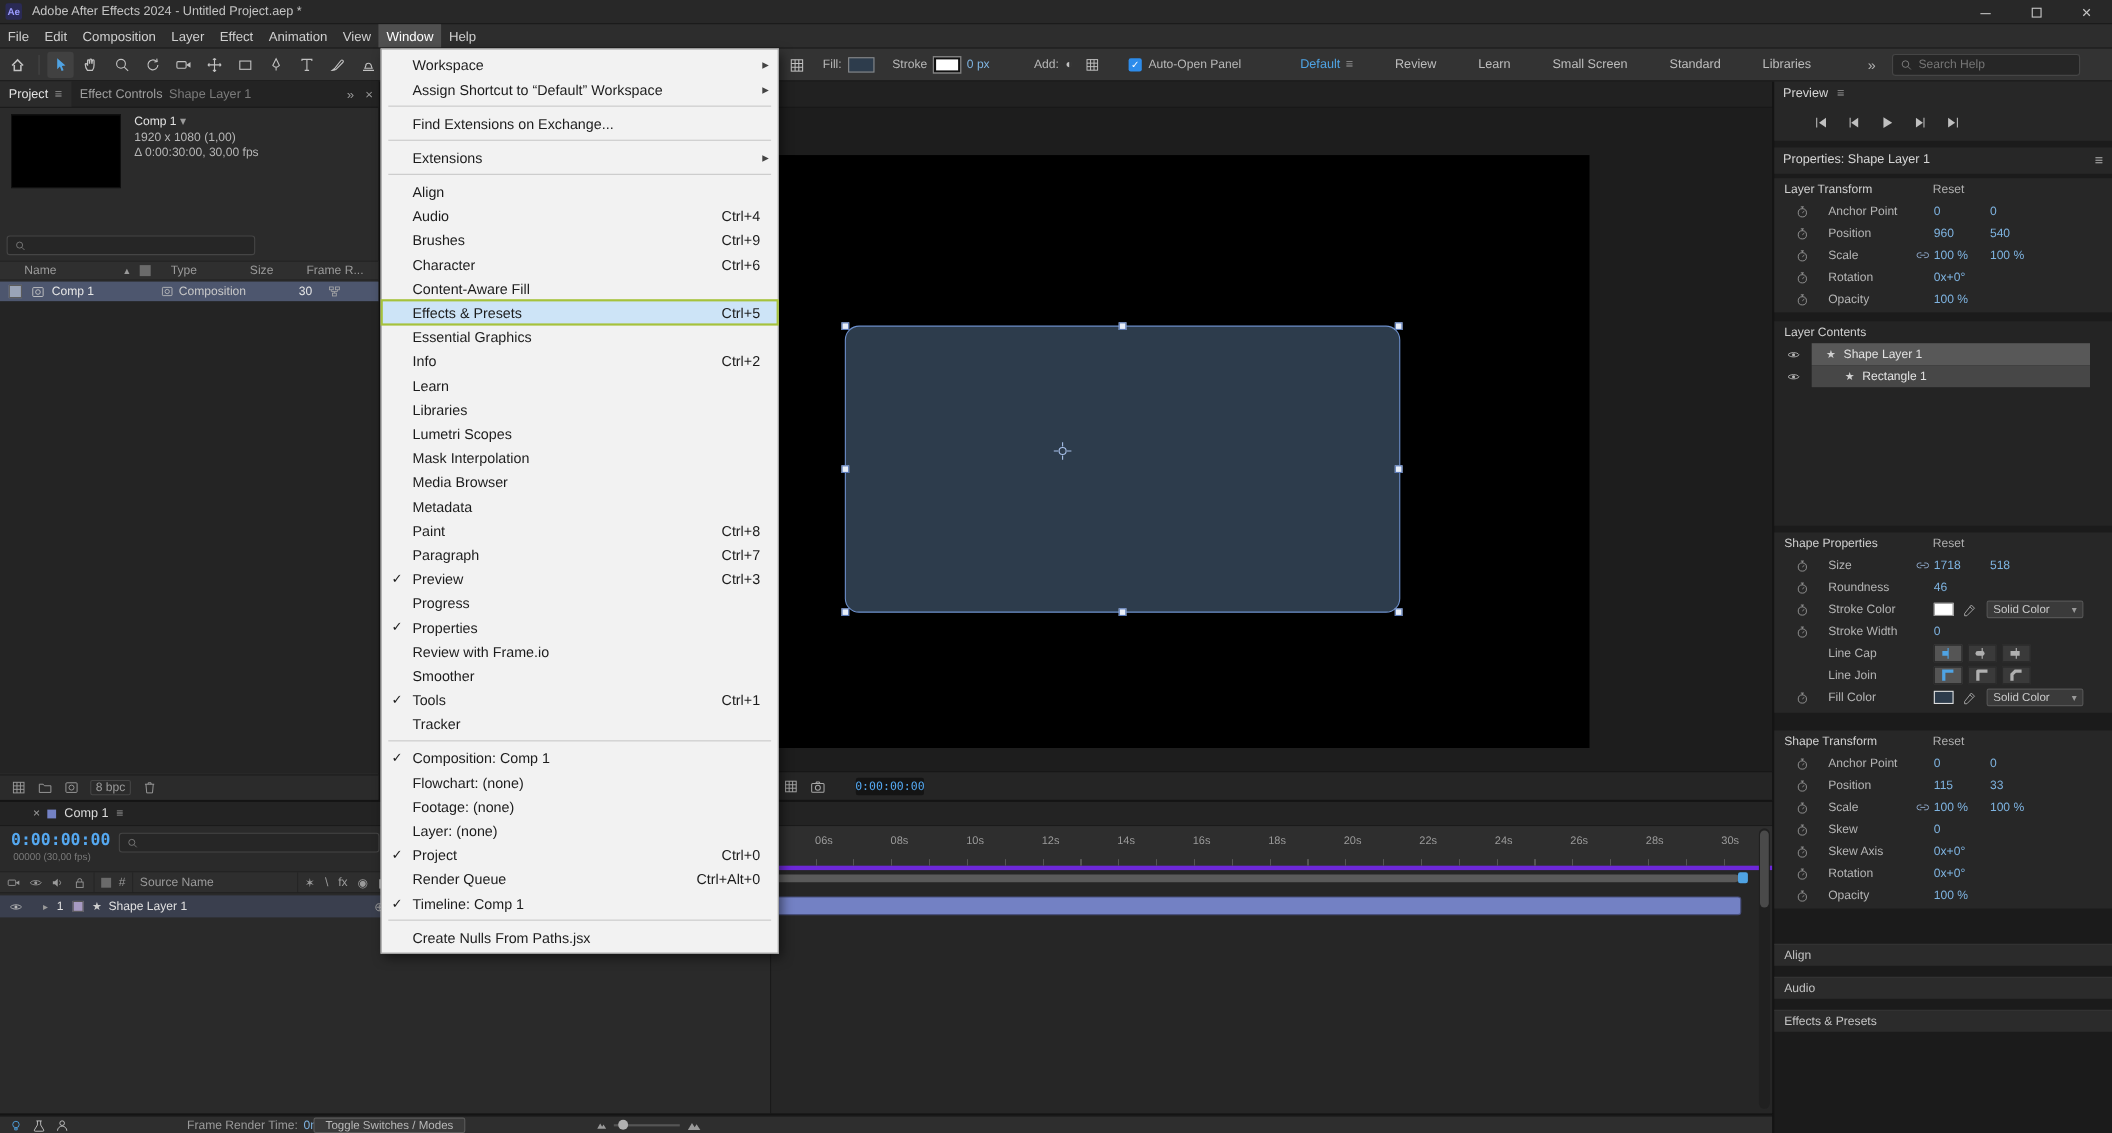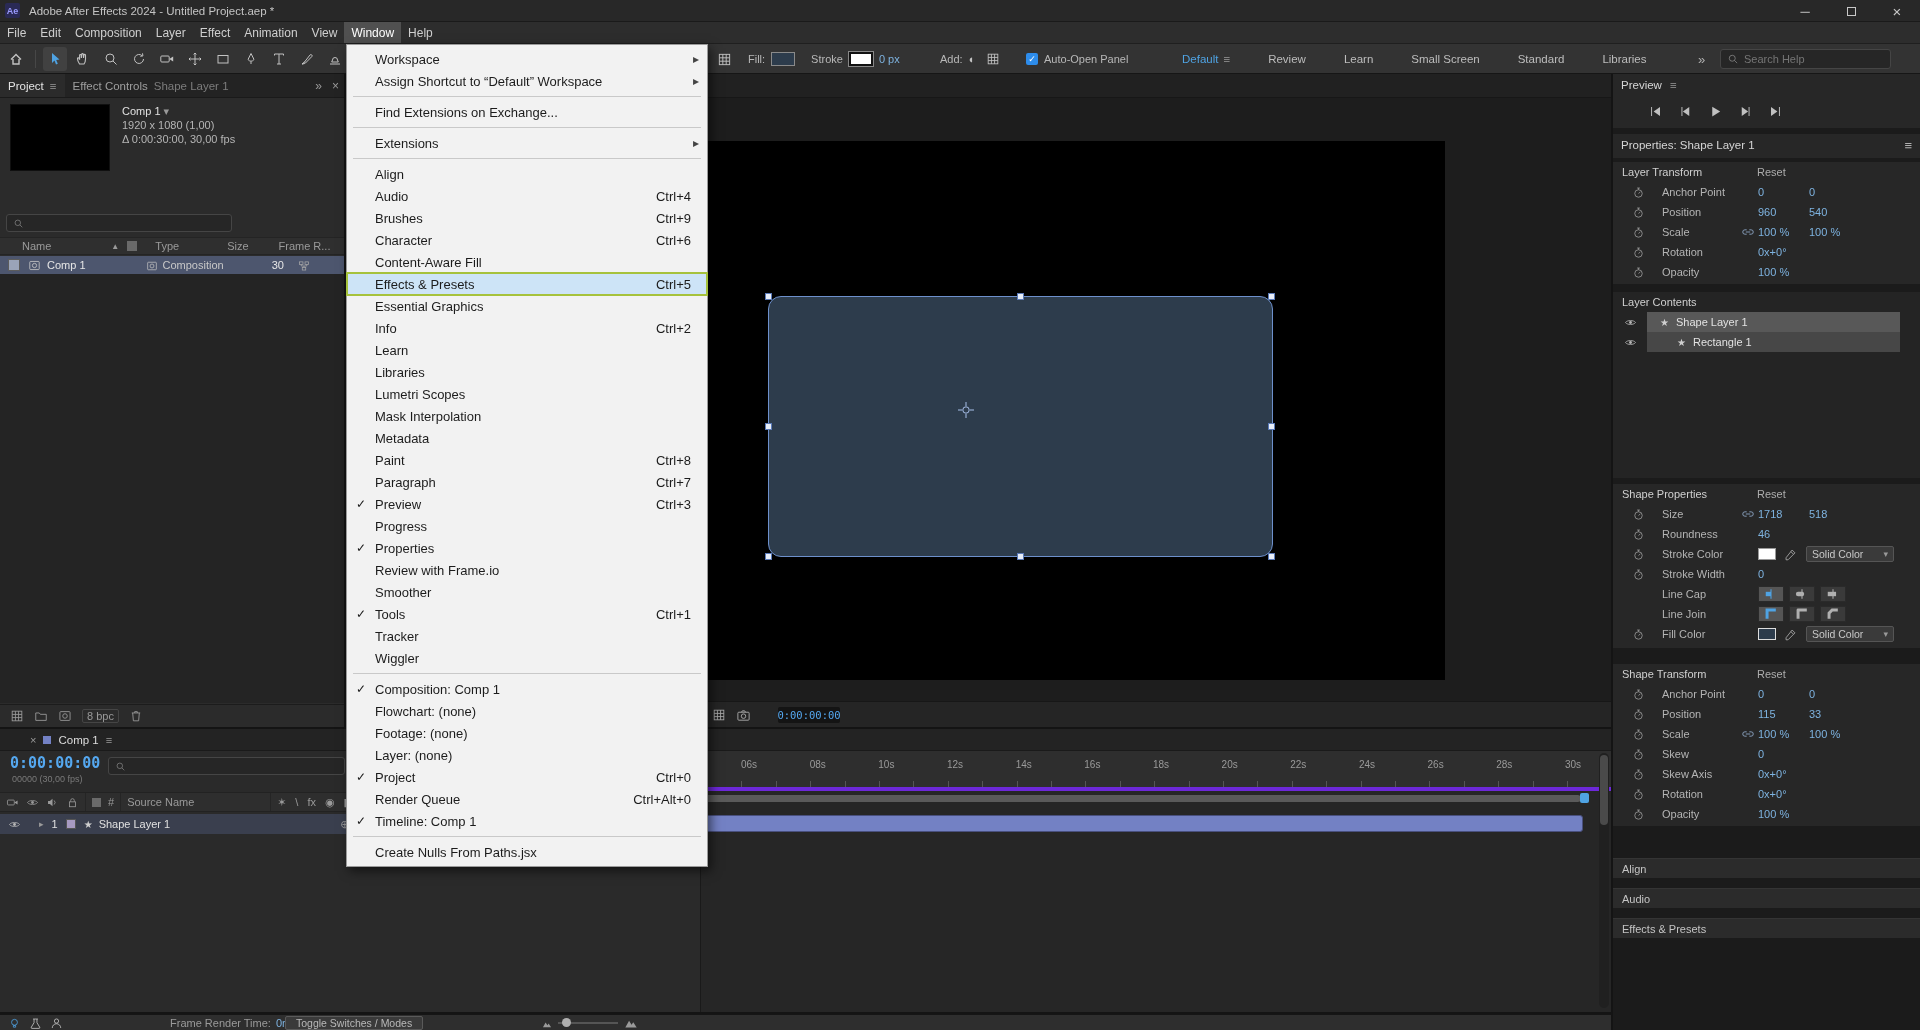--- a/index.html
+++ b/index.html
@@ -1226,20 +1226,26 @@
 
       </div>
 
       <div class="menu-item">
         <span class="mi-check">✓</span>
         <span class="mi-label">Mask Interpolation</span>
         <span class="mi-shortcut"></span>
 
       </div>
 
+      <div class="menu-item">
+        <span class="mi-check">✓</span>
+        <span class="mi-label">Media Browser</span>
+        <span class="mi-shortcut"></span>
+
+      </div>
 
       <div class="menu-item">
         <span class="mi-check">✓</span>
         <span class="mi-label">Metadata</span>
         <span class="mi-shortcut"></span>
 
       </div>
 
 
       <div class="menu-item">
@@ -1298,26 +1304,20 @@
 
       </div>
 
       <div class="menu-item">
         <span class="mi-check">✓</span>
         <span class="mi-label">Tracker</span>
         <span class="mi-shortcut"></span>
 
       </div>
 
-      <div class="menu-item">
-        <span class="mi-check">✓</span>
-        <span class="mi-label">Wiggler</span>
-        <span class="mi-shortcut"></span>
-
-      </div>
 
       <div class="menu-item sep">
         
         
         
         
       </div>
 
       <div class="menu-item checked">
         <span class="mi-check">✓</span>

